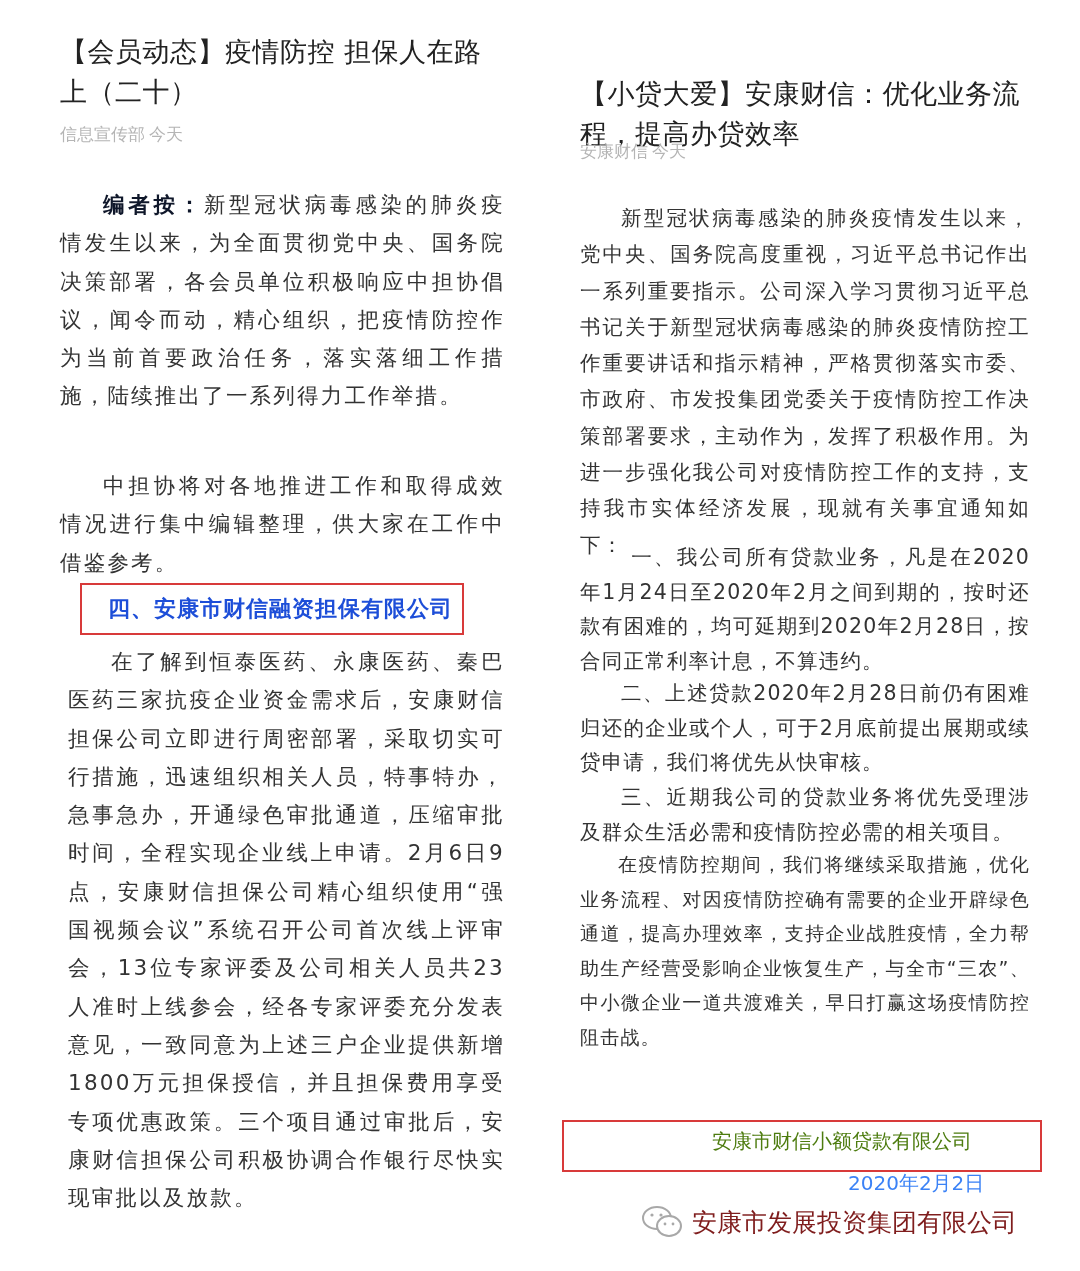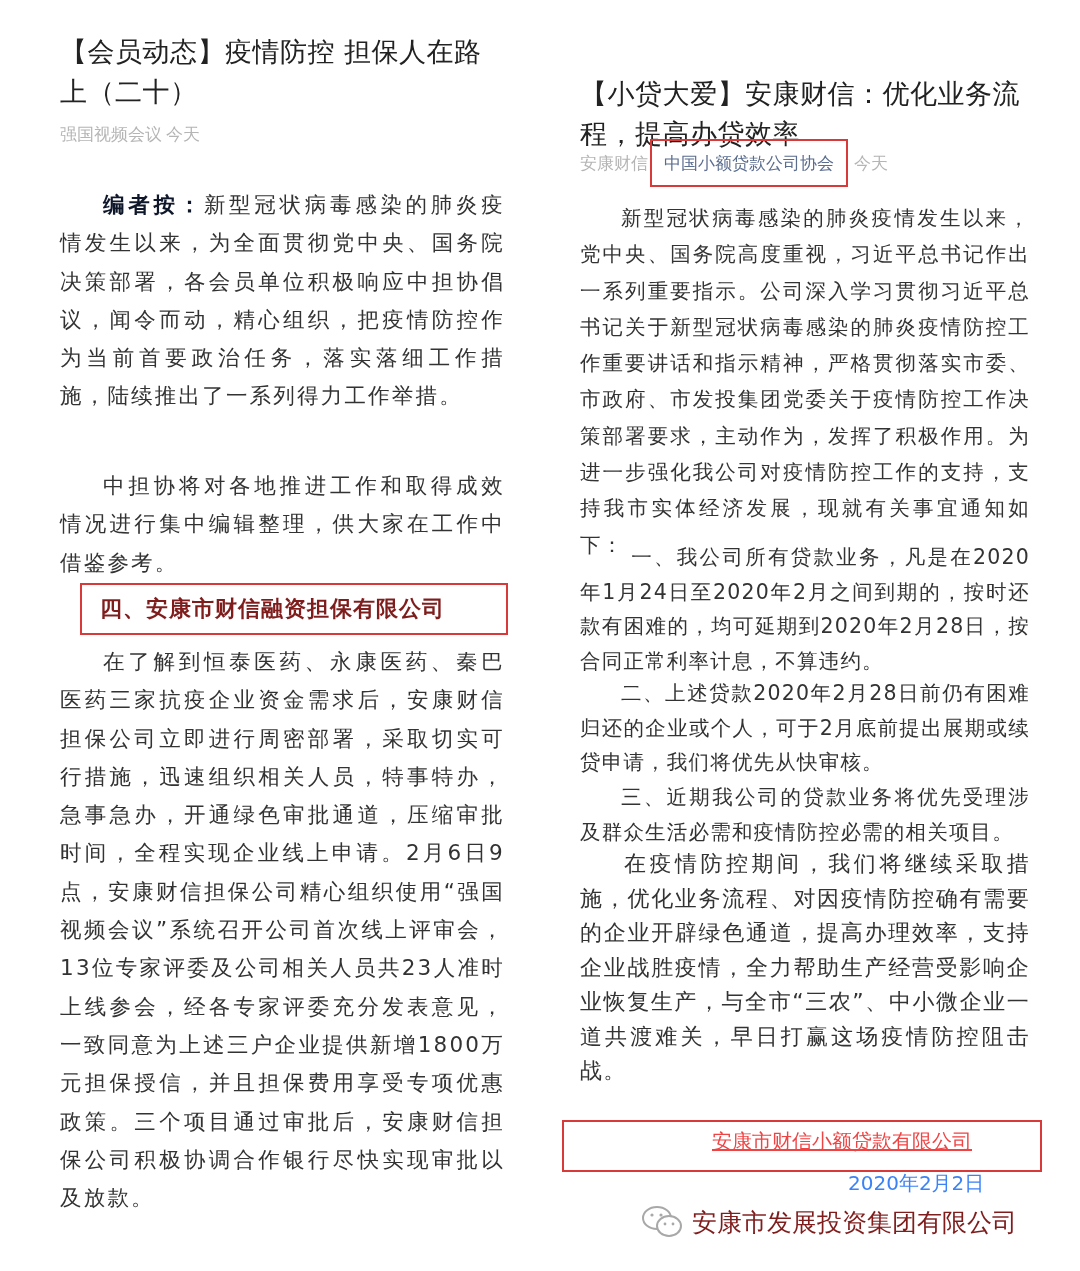--- a/index.html
+++ b/index.html
@@ -29,76 +29,75 @@
   .meta .time { color: #b5b5b5; margin-left: 4px; }
 
   .p {
     position: absolute; left: 0; font-size: 21.5px; line-height: 38.3px;
     color: #333; margin: 0; letter-spacing: 2.2px; text-align: justify;
   }
   .indent { text-indent: 2em; }
   .strong { font-weight: bold; color: #0f172a; }
 
   .boxed-heading {
-    position: absolute; left: 20px; top: 583px; width: 428px; height: 52px;
+    position: absolute; left: 20px; top: 583px; width: 384px; height: 52px;
     border: 2px solid #d83a3a; box-sizing: border-box;
-    font-size: 22px; font-weight: bold; color: #7f1d1d; line-height: 48px;
-    padding-left: 18px; letter-spacing: 1px; white-space: nowrap;
+    font-size: 22px; font-weight: bold; color: #1d4ed8; line-height: 48px;
+    padding-left: 26px; letter-spacing: 1px; white-space: nowrap;
   }
 
   .sign-box {
     position: absolute; left: -18px; top: 1120px; width: 480px; height: 52px;
     border: 2px solid #d83a3a; box-sizing: border-box;
-    font-size: 20px; color: #ef4444; line-height: 38px; padding-left: 148px; white-space: nowrap; text-decoration: underline;
+    font-size: 20px; color: #4d7c0f; line-height: 38px; padding-left: 148px; white-space: nowrap;
   }
   .sign-date {
     position: absolute; left: 268px; top: 1170px; font-size: 20px; color: #3b82f6; white-space: nowrap;
   }
   .watermark {
     position: absolute; left: 640px; top: 1204px; font-size: 25px; color: #7f1d1d; white-space: nowrap;
     display: flex; align-items: center;
   }
   .wm-icon { width: 46px; height: 36px; margin-right: 6px; }
 </style>
 </head>
 <body>
 
 <div class="col col-left">
   <h1 class="title">【会员动态】疫情防控 担保人在路上（二十）</h1>
   <div class="meta">
-    <span class="author">强国视频会议</span>
+    <span class="author">信息宣传部</span>
     <span class="time">今天</span>
   </div>
 
   <p class="p indent" style="top:186px;"><span class="strong">编者按：</span><span>新型冠状病毒感染的肺炎疫情发生以来，为全面贯彻党中央、国务院决策部署，各会员单位积极响应中担协倡议，闻令而动，精心组织，把疫情防控作为当前首要政治任务，落实落细工作措施，陆续推出了一系列得力工作举措。</span></p>
 
   <p class="p indent" style="top:467px;">中担协将对各地推进工作和取得成效情况进行集中编辑整理，供大家在工作中借鉴参考。</p>
 
   <div class="boxed-heading">四、安康市财信融资担保有限公司</div>
 
-  <p class="p indent" style="top:643px;">在了解到恒泰医药、永康医药、秦巴医药三家抗疫企业资金需求后，安康财信担保公司立即进行周密部署，采取切实可行措施，迅速组织相关人员，特事特办，急事急办，开通绿色审批通道，压缩审批时间，全程实现企业线上申请。2月6日9点，安康财信担保公司精心组织使用“强国视频会议”系统召开公司首次线上评审会，13位专家评委及公司相关人员共23人准时上线参会，经各专家评委充分发表意见，一致同意为上述三户企业提供新增1800万元担保授信，并且担保费用享受专项优惠政策。三个项目通过审批后，安康财信担保公司积极协调合作银行尽快实现审批以及放款。</p>
+  <p class="p indent" style="top:643px;margin-left:8px;">在了解到恒泰医药、永康医药、秦巴医药三家抗疫企业资金需求后，安康财信担保公司立即进行周密部署，采取切实可行措施，迅速组织相关人员，特事特办，急事急办，开通绿色审批通道，压缩审批时间，全程实现企业线上申请。2月6日9点，安康财信担保公司精心组织使用“强国视频会议”系统召开公司首次线上评审会，13位专家评委及公司相关人员共23人准时上线参会，经各专家评委充分发表意见，一致同意为上述三户企业提供新增1800万元担保授信，并且担保费用享受专项优惠政策。三个项目通过审批后，安康财信担保公司积极协调合作银行尽快实现审批以及放款。</p>
 </div>
 
 <div class="col col-right">
   <h1 class="title">【小贷大爱】安康财信：优化业务流程，提高办贷效率</h1>
   <div class="meta">
     <span class="author">安康财信</span>
-    <span class="source">中国小额贷款公司协会</span>
     <span class="time">今天</span>
   </div>
 
   <p class="p indent" style="top:200px; font-size:20.5px; line-height:36.3px; letter-spacing:1.2px;">新型冠状病毒感染的肺炎疫情发生以来，党中央、国务院高度重视，习近平总书记作出一系列重要指示。公司深入学习贯彻习近平总书记关于新型冠状病毒感染的肺炎疫情防控工作重要讲话和指示精神，严格贯彻落实市委、市政府、市发投集团党委关于疫情防控工作决策部署要求，主动作为，发挥了积极作用。为进一步强化我公司对疫情防控工作的支持，支持我市实体经济发展，现就有关事宜通知如下：</p>
 
   <p class="p" style="top:540px; font-size:20.5px; line-height:34.5px; letter-spacing:1.2px; text-indent:2.5em;">一、我公司所有贷款业务，凡是在2020年1月24日至2020年2月之间到期的，按时还款有困难的，均可延期到2020年2月28日，按合同正常利率计息，不算违约。</p>
 
   <p class="p" style="top:676px; font-size:20.5px; line-height:34.5px; letter-spacing:1.2px; text-indent:2em;">二、上述贷款2020年2月28日前仍有困难归还的企业或个人，可于2月底前提出展期或续贷申请，我们将优先从快审核。</p>
 
   <p class="p" style="top:780px; font-size:20.5px; line-height:34.5px; letter-spacing:1.2px; text-indent:2em;">三、近期我公司的贷款业务将优先受理涉及群众生活必需和疫情防控必需的相关项目。</p>
 
-  <p class="p indent" style="top:847px; font-size:22px; line-height:34.5px; letter-spacing:1.2px;">在疫情防控期间，我们将继续采取措施，优化业务流程、对因疫情防控确有需要的企业开辟绿色通道，提高办理效率，支持企业战胜疫情，全力帮助生产经营受影响企业恢复生产，与全市“三农”、中小微企业一道共渡难关，早日打赢这场疫情防控阻击战。</p>
+  <p class="p indent" style="top:847px; font-size:19px; line-height:34.5px; letter-spacing:1.2px;">在疫情防控期间，我们将继续采取措施，优化业务流程、对因疫情防控确有需要的企业开辟绿色通道，提高办理效率，支持企业战胜疫情，全力帮助生产经营受影响企业恢复生产，与全市“三农”、中小微企业一道共渡难关，早日打赢这场疫情防控阻击战。</p>
 
   <div class="sign-box">安康市财信小额贷款有限公司</div>
   <div class="sign-date">2020年2月2日</div>
 </div>
 
 <div class="watermark">
   <svg class="wm-icon" viewBox="0 0 46 36">
     <ellipse cx="17" cy="14" rx="14" ry="11" fill="none" stroke="#a8a8a8" stroke-width="2"></ellipse>
     <ellipse cx="29" cy="22" rx="12" ry="10" fill="#fff" stroke="#a8a8a8" stroke-width="2"></ellipse>
     <circle cx="12" cy="11" r="1.6" fill="#a8a8a8"></circle>

